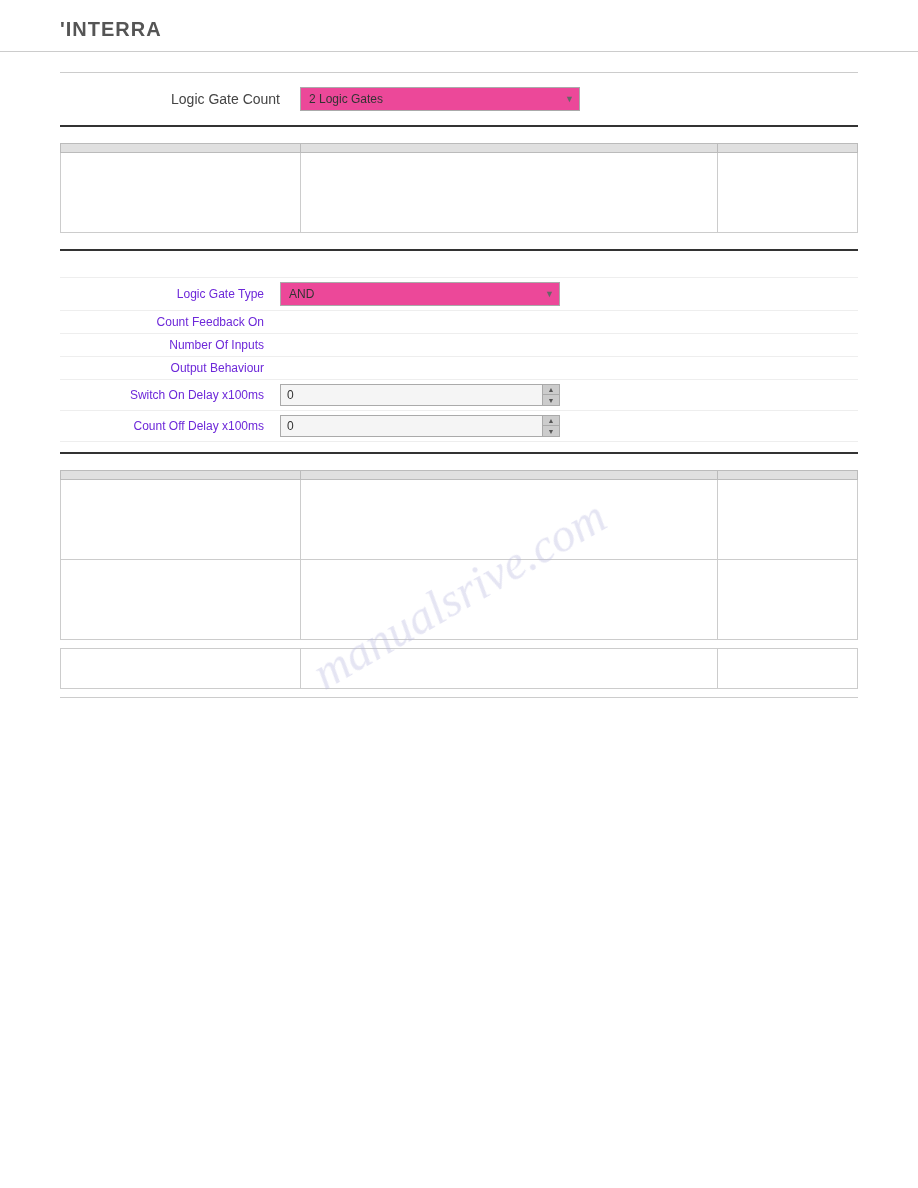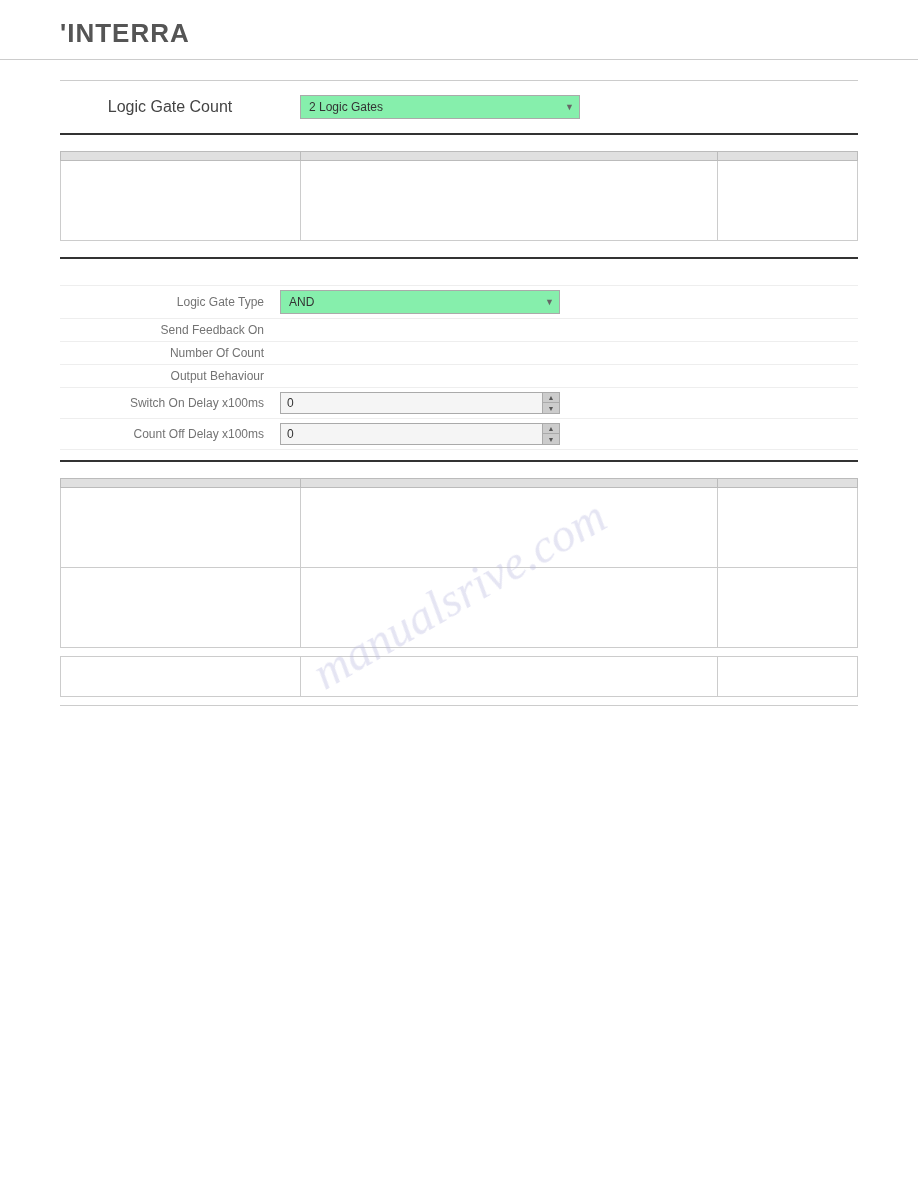--- a/index.html
+++ b/index.html
@@ -11,21 +11,21 @@
       width: 918px;
       min-height: 1188px;
     }
 
     .header {
       padding: 18px 60px 10px 60px;
       border-bottom: 1px solid #ccc;
     }
 
     .logo {
-      font-size: 26px;
+      font-size: 20px;
       font-weight: bold;
       font-family: Arial Black, sans-serif;
       letter-spacing: 1px;
       color: #555;
     }
 
     .content {
       padding: 0 60px;
     }
 
@@ -49,24 +49,24 @@
     }
 
     .form-row {
       display: flex;
       align-items: center;
       padding: 6px 0;
     }
 
     .form-label {
       width: 240px;
-      text-align: center;
+      text-align: right;
       padding-right: 20px;
       color: #444;
-      font-size: 16px;
+      font-size: 14px;
     }
 
     .form-control-wrap {
       flex: 1;
       max-width: 280px;
     }
 
     .select-wrapper {
       position: relative;
       display: inline-block;
@@ -82,21 +82,21 @@
       top: 50%;
       transform: translateY(-50%);
       pointer-events: none;
     }
 
     .select-wrapper select {
       width: 100%;
       padding: 4px 24px 4px 8px;
       font-size: 12px;
       border: 1px solid #aaa;
-      background: #86efac;
+      background: #ec4899;
       appearance: none;
       -webkit-appearance: none;
       cursor: pointer;
       color: #333;
       border-radius: 0;
     }
 
     
     .table-section {
       margin-top: 8px;
@@ -147,21 +147,21 @@
 
     .settings-row:first-child {
       border-top: 1px solid #eee;
     }
 
     .settings-label {
       width: 220px;
       min-width: 220px;
       text-align: right;
       padding-right: 16px;
-      color: #737373;
+      color: #6d28d9;
       font-size: 12px;
     }
 
     .settings-control {
       flex: 1;
       max-width: 280px;
     }
 
     .number-input-wrap {
       display: flex;
@@ -292,25 +292,25 @@
               <option>NAND</option>
               <option>NOR</option>
               <option>XOR</option>
               <option>XNOR</option>
             </select>
           </div>
         </div>
       </div>
 
       <div class="settings-row">
-        <div class="settings-label">Send Feedback On</div>
-      </div>
-
-      <div class="settings-row">
-        <div class="settings-label">Number Of Count</div>
+        <div class="settings-label">Count Feedback On</div>
+      </div>
+
+      <div class="settings-row">
+        <div class="settings-label">Number Of Inputs</div>
       </div>
 
       <div class="settings-row">
         <div class="settings-label">Output Behaviour</div>
       </div>
 
       <div class="settings-row">
         <div class="settings-label">Switch On Delay x100ms</div>
         <div class="settings-control">
           <div class="number-input-wrap">

